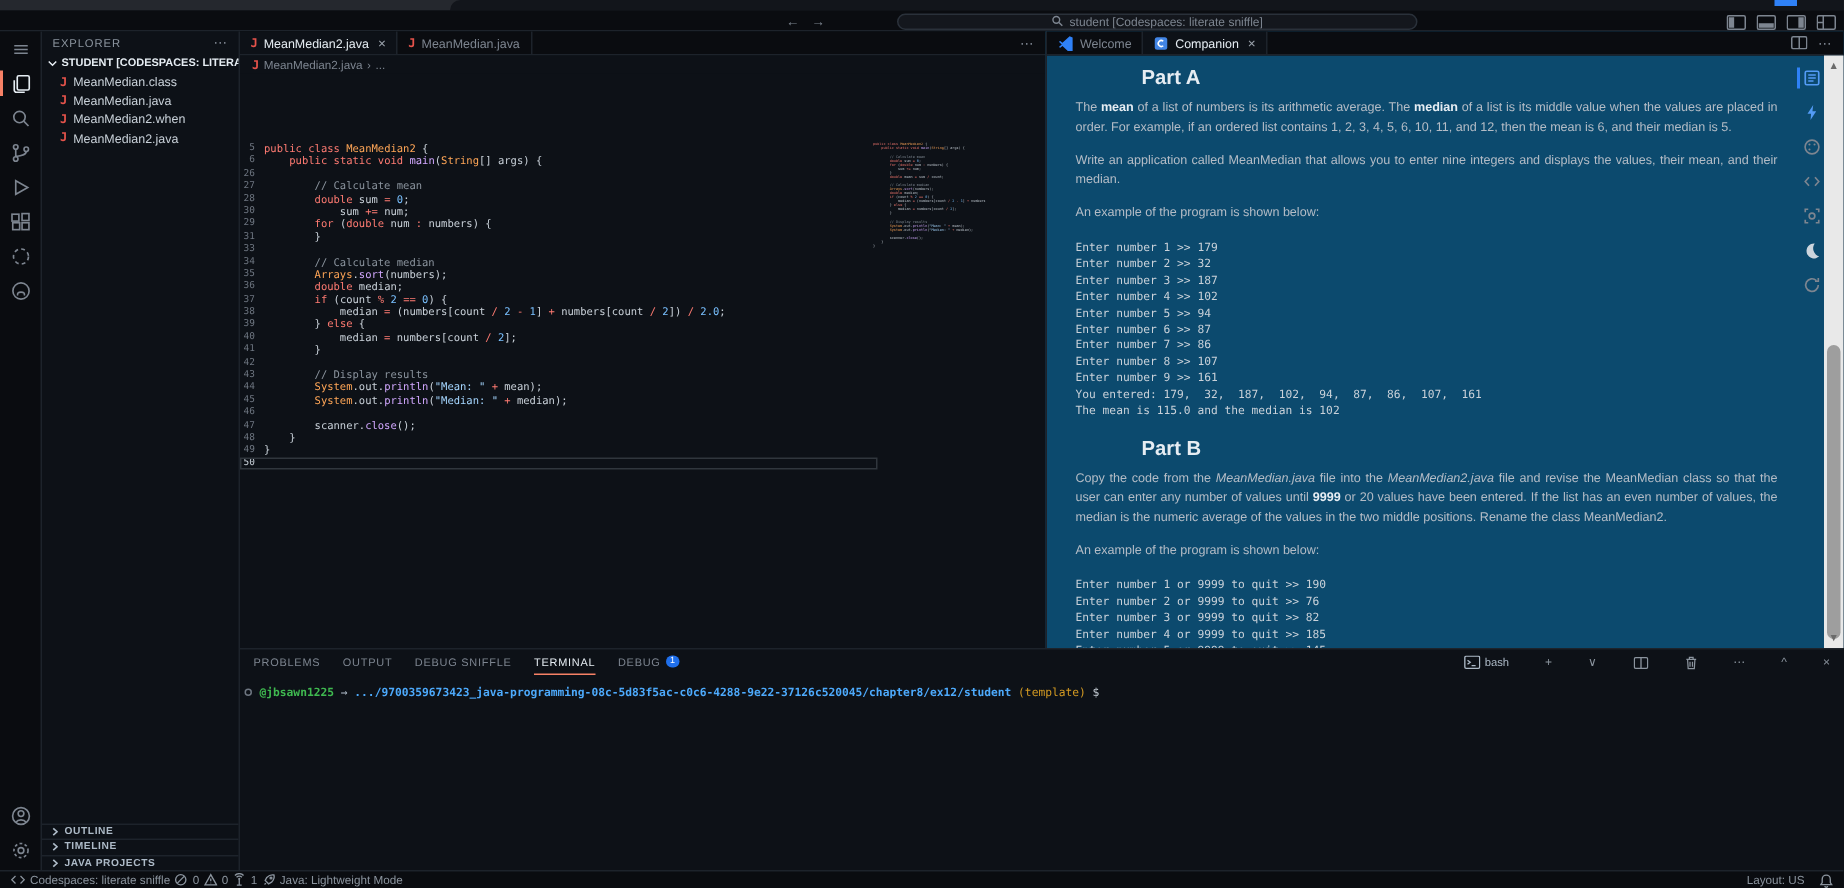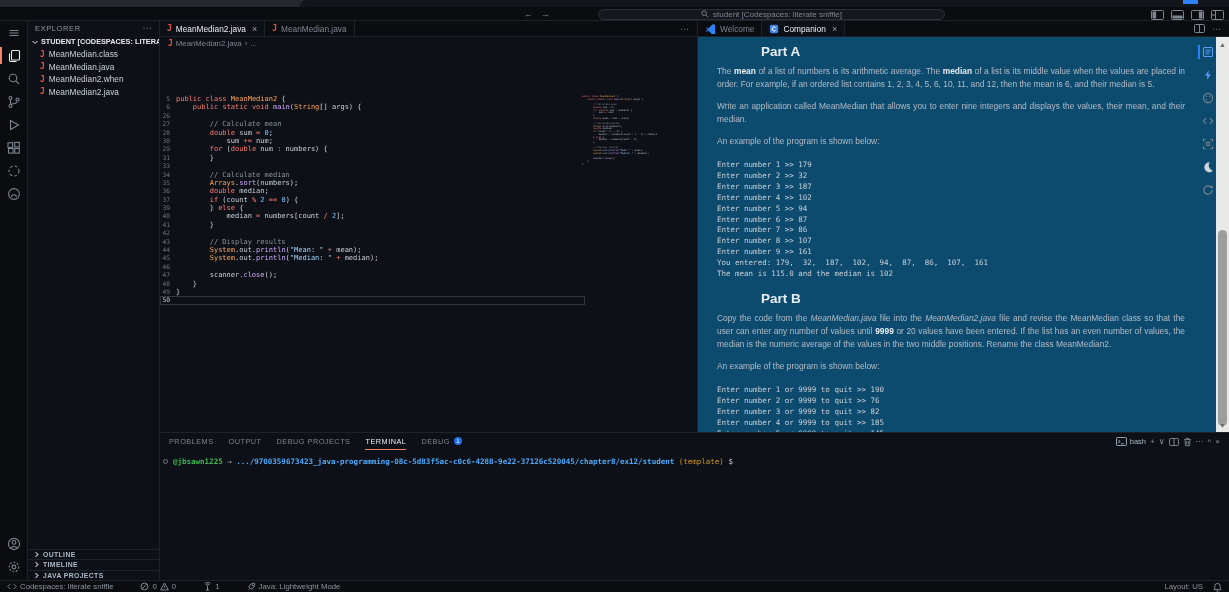--- a/index.html
+++ b/index.html
@@ -79,29 +79,29 @@
   .sb-thumb{position:absolute;left:2px;right:2px;top:193px;height:196px;background:#9e9e9e;border-radius:5px;}
 
   
   .panel{position:absolute;left:160px;right:0;top:432px;bottom:12px;background:#0d1117;border-top:1px solid #1d232b;}
   .panel-header{height:17px;display:flex;padding:0 9px;}
   .panel-tab{height:100%;display:flex;align-items:center;margin-right:15px;font-size:7.3px;letter-spacing:.5px;color:#7d8590;
     border-bottom:1px solid transparent;white-space:nowrap;}
   .panel-tab.active{color:#e6edf3;border-bottom-color:#f78166;}
   .badge{background:#1f6feb;color:#fff;font-size:6px;border-radius:50%;width:8.5px;height:8.5px;
     display:flex;align-items:center;justify-content:center;margin-left:4px;}
-  .panel-actions{margin-left:auto;display:flex;align-items:center;gap:4px;color:#8b949e;font-size:8px;padding-left:24px;}
+  .panel-actions{margin-left:auto;display:flex;align-items:center;gap:24px;color:#8b949e;font-size:8px;padding-left:24px;}
   .shell-label{display:flex;align-items:center;gap:3px;font-size:7.5px;color:#adbac7;}
   .term-line{display:flex;align-items:center;gap:5px;padding:7px 0 0 3px;
     font-family:"DejaVu Sans Mono",monospace;font-size:7.5px;white-space:nowrap;}
   .cmd-dot{width:5px;height:5px;border:1px solid #6e7681;border-radius:50%;flex:none;}
 
   
   .statusbar{position:absolute;left:0;right:0;bottom:0;height:12px;background:#0a0c10;border-top:1px solid #1d232b;
-    display:flex;align-items:center;padding:0 7px;gap:27px;font-size:7.8px;color:#8b949e;white-space:nowrap;}
+    display:flex;align-items:center;padding:0 7px;gap:3px;font-size:7.8px;color:#8b949e;white-space:nowrap;}
   .sb-item{display:flex;align-items:center;gap:3px;}
   .sb-right{margin-left:auto;display:flex;align-items:center;gap:10px;justify-content:center;}
 </style>
 </head>
 <body>
 
 <div class="app">
 
   <div class="band"></div>
   <div class="band-tab"></div>
@@ -344,20 +344,24 @@
             <span class="gutter">35</span>
             <span class="ctext">        <span class="cl">Arrays</span>.<span class="fn">sort</span>(numbers);</span>
           </div>
           <div class="code-row">
             <span class="gutter">36</span>
             <span class="ctext">        <span class="kw">double</span> median;</span>
           </div>
           <div class="code-row">
             <span class="gutter">37</span>
             <span class="ctext">        <span class="kw">if</span> (count <span class="op">%</span> <span class="nu">2</span> <span class="op">==</span> <span class="nu">0</span>) {</span>
+          </div>
+          <div class="code-row">
+            <span class="gutter">38</span>
+            <span class="ctext">            median <span class="op">=</span> (numbers[count <span class="op">/</span> <span class="nu">2</span> <span class="op">-</span> <span class="nu">1</span>] <span class="op">+</span> numbers[count <span class="op">/</span> <span class="nu">2</span>]) <span class="op">/</span> <span class="nu">2.0</span>;</span>
           </div>
           <div class="code-row">
             <span class="gutter">39</span>
             <span class="ctext">        } <span class="kw">else</span> {</span>
           </div>
           <div class="code-row">
             <span class="gutter">40</span>
             <span class="ctext">            median <span class="op">=</span> numbers[count <span class="op">/</span> <span class="nu">2</span>];</span>
           </div>
           <div class="code-row">
@@ -545,21 +549,21 @@
 
   <div class="panel">
     <div class="panel-header" id="panel-header">
       <div class="panel-tab">
           <span>PROBLEMS</span>
         </div>
         <div class="panel-tab">
           <span>OUTPUT</span>
         </div>
         <div class="panel-tab">
-          <span>DEBUG PROJECTS</span>
+          <span>DEBUG SNIFFLE</span>
         </div>
         <div class="panel-tab active">
           <span>TERMINAL</span>
         </div>
         <div class="panel-tab">
           <span>DEBUG</span>
           <span class="badge">1</span>
         </div>
         <div class="panel-actions">
         <span class="shell-label">

